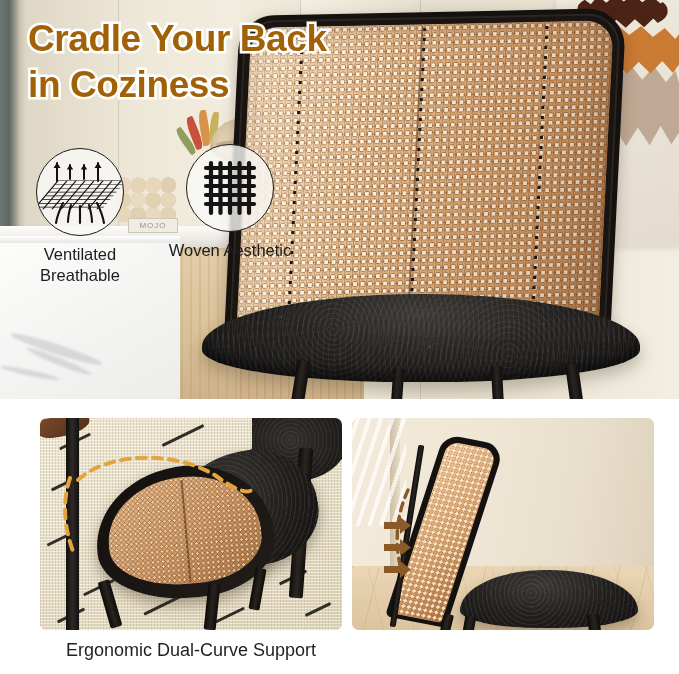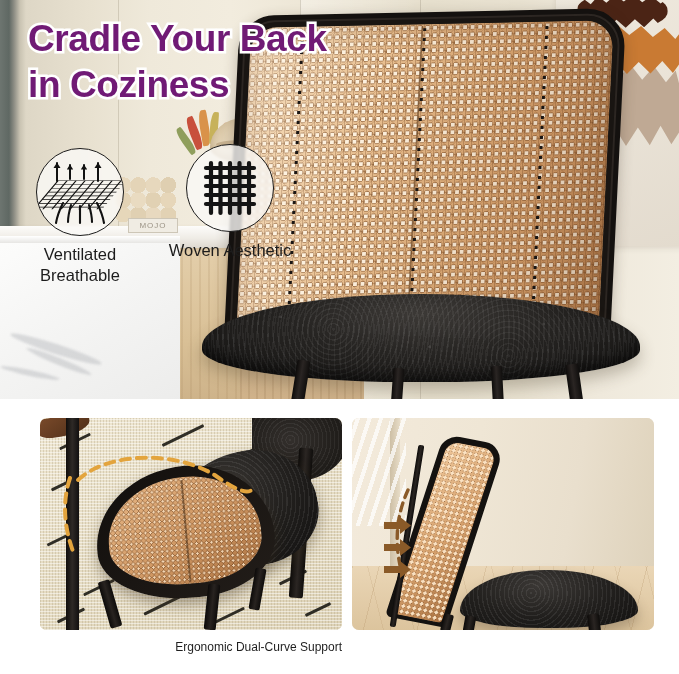--- a/index.html
+++ b/index.html
@@ -221,21 +221,21 @@
   .leg{position:absolute;background:linear-gradient(90deg,#0d0b0a,#2a2523 45%,#100e0d);}
   .leg-fl{left:98px;top:352px;width:13px;height:46px;transform:rotate(9deg);border-radius:2px;}
   .leg-fr{left:372px;top:356px;width:13px;height:44px;transform:rotate(-8deg);border-radius:2px;}
   .leg-bl{left:196px;top:360px;width:11px;height:40px;transform:rotate(4deg);border-radius:2px;}
   .leg-br{left:296px;top:358px;width:11px;height:42px;transform:rotate(-3deg);border-radius:2px;}
 
   
   .headline{
     position:absolute;left:28px;top:16px;
     font-size:37px;font-weight:700;line-height:1.24;
-    color:#701a75;letter-spacing:-.4px;
+    color:#a16207;letter-spacing:-.4px;
     -webkit-text-stroke:5px #ffffff;
     paint-order:stroke fill;
     white-space:pre-line;
   }
 
   
   .badge{position:absolute;}
   .badge-circle{
     width:86px;height:86px;border-radius:50%;
     background:rgba(250,249,246,.80);
@@ -254,22 +254,22 @@
 
   
   .panel{
     position:absolute;top:418px;width:302px;height:212px;
     border-radius:7px;overflow:hidden;
     background:#e7ddc8;
   }
   #panel-left{left:40px;}
   #panel-right{left:352px;}
   .panel-caption{
-    position:absolute;top:640px;width:302px;text-align:right;
-    font-size:12px;color:#1f1f1f;
+    position:absolute;top:640px;width:302px;text-align:center;
+    font-size:18px;color:#1f1f1f;
   }
   #caption-left{left:40px;}
   #caption-right{left:352px;}
 
   
   .rug{
     position:absolute;inset:0;
     background-color:#e5dcc4;
     background-image:
       repeating-linear-gradient(0deg, rgba(255,255,255,.50) 0 1px, rgba(0,0,0,0) 1px 3px),

